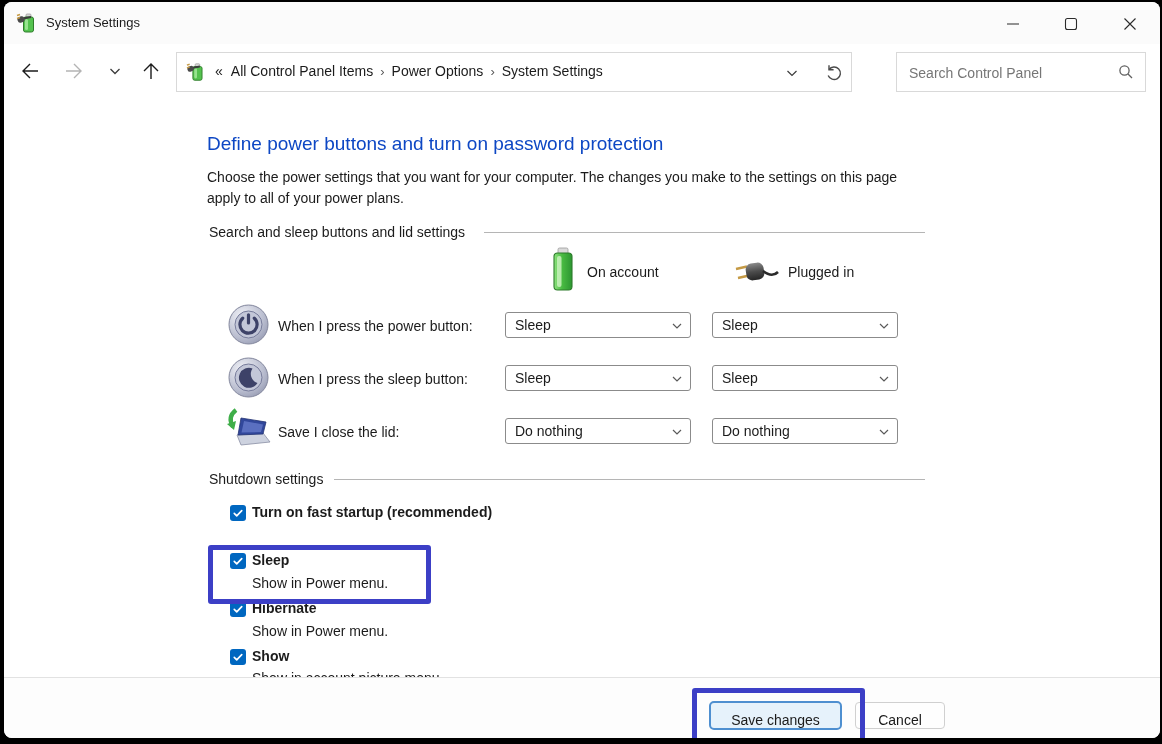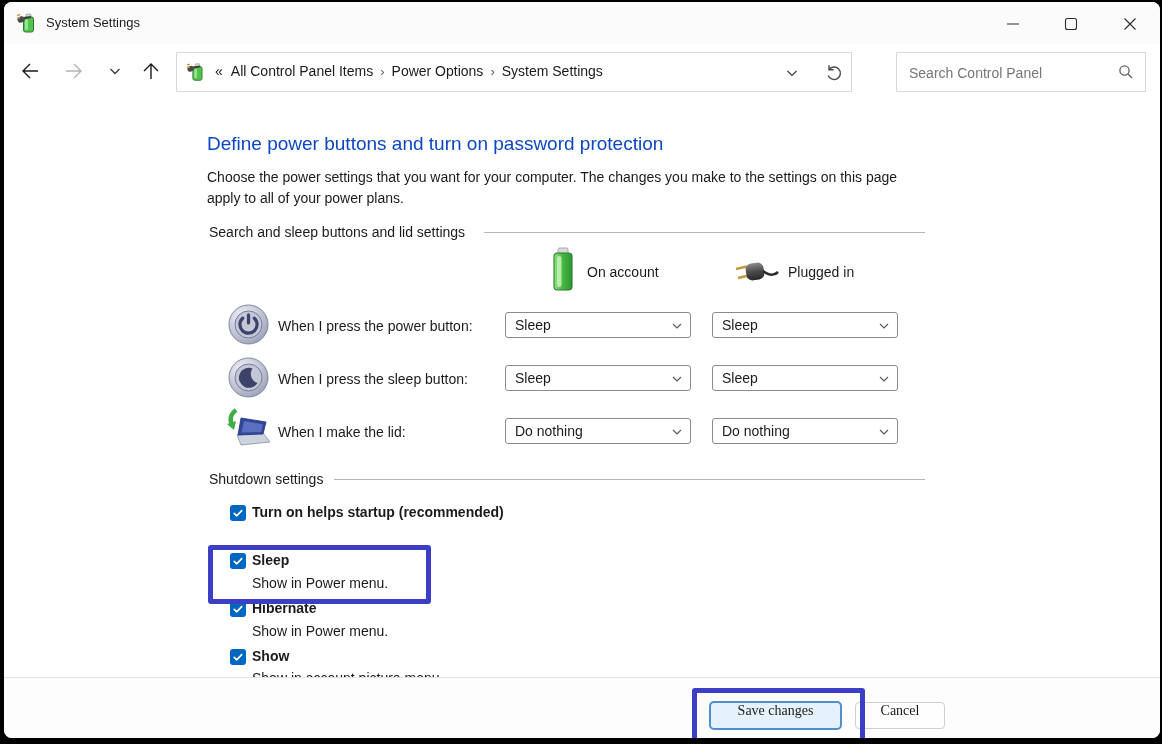--- a/index.html
+++ b/index.html
@@ -42,21 +42,21 @@
   }
   .sel .chev{position:absolute;right:7px;top:7px}
   .cb{width:16px;height:16px;background:#0067c0;border-radius:3px;display:flex;align-items:center;justify-content:center;cursor:default}
   .opt-label{font-size:14px;font-weight:bold;color:#1b1b1b;white-space:nowrap}
   .opt-desc{font-size:14px;color:#1b1b1b;white-space:nowrap}
   .lm-link{color:#0063b1;text-decoration:underline;cursor:pointer}
   
   .footer{left:0;top:675px;width:100%;height:61px;background:#fdfdfd;border-top:1px solid #e2e2e2;z-index:5}
   .btn{
     box-sizing:border-box;text-align:center;font-size:14px;color:#1b1b1b;cursor:default;
-    display:flex;align-items:flex-start;justify-content:center;font-family:Liberation Serif, serif;
+    display:flex;align-items:flex-end;justify-content:center;
   }
   .btn-save{left:705px;top:23px;width:133px;height:29px;background:#e6f2fb;border:2px solid #4e8fd0;border-radius:5px}
   .btn-cancel{left:851px;top:24px;width:90px;height:27px;background:#fefefe;border:1px solid #d0d0d0;border-radius:4px}
   
   .annot{border:5px solid #3c3fc6;border-radius:3px;z-index:10;pointer-events:none}
   .annot-sleep{left:204px;top:543px;width:213px;height:49px}
   .annot-save{left:688px;top:686px;width:163px;height:48px}
 </style>
 </head>
 <body>
@@ -254,21 +254,21 @@
 
   <span class="abs" style="left:219px;top:406px">
     <svg width="48" height="42" viewBox="0 0 48 42">
       <path d="M14 27 L40 25 L47 34 L18 37 Z" fill="#cdd2df" stroke="#8a8fa5" stroke-width="0.8"></path>
       <path d="M18 10 L43 14 L40 26 L15 27 Z" fill="#31479b" stroke="#223272" stroke-width="0.8"></path>
       <path d="M21 13 L40 16.5 L38 24 L18.5 24.5 Z" fill="#5a6fc0"></path>
       <path d="M13 2 q-9 7 -3 17" fill="none" stroke="#3fae49" stroke-width="4.2"></path>
       <path d="M4 16 l7 6 2 -9 z" fill="#3fae49"></path>
     </svg>
   </span>
-  <span class="abs row-label" style="left:274px;top:422px">When I make the lid:</span>
+  <span class="abs row-label" style="left:274px;top:422px">Save I close the lid:</span>
   <div class="abs sel" style="left:501px;top:416px">
     <span>Do nothing</span>
     <svg class="chev" width="12" height="12" viewBox="0 0 12 12">
         <path d="M2 4 l4 4 4 -4" fill="none" stroke="#5a5a5a" stroke-width="1.2"></path>
       </svg>
   </div>
   <div class="abs sel" style="left:708px;top:416px">
     <span>Do nothing</span>
     <svg class="chev" width="12" height="12" viewBox="0 0 12 12">
         <path d="M2 4 l4 4 4 -4" fill="none" stroke="#5a5a5a" stroke-width="1.2"></path>
@@ -276,21 +276,21 @@
   </div>
 
   <div class="abs sec-head" style="left:205px;top:469px">Shutdown settings</div>
   <div class="abs sec-rule" style="left:330px;top:477px;width:591px"></div>
 
   <div class="abs cb" style="left:226px;top:503px">
     <svg width="12" height="12" viewBox="0 0 16 16">
         <path d="M3 8.5 L6.3 11.8 L13 4.8" fill="none" stroke="#fff" stroke-width="2.2" stroke-linecap="round" stroke-linejoin="round"></path>
       </svg>
   </div>
-  <span class="abs opt-label" style="left:248px;top:502px">Turn on helps startup (recommended)</span>
+  <span class="abs opt-label" style="left:248px;top:502px">Turn on fast startup (recommended)</span>
 
   <div class="abs cb" style="left:226px;top:551px">
     <svg width="12" height="12" viewBox="0 0 16 16">
         <path d="M3 8.5 L6.3 11.8 L13 4.8" fill="none" stroke="#fff" stroke-width="2.2" stroke-linecap="round" stroke-linejoin="round"></path>
       </svg>
   </div>
   <span class="abs opt-label" style="left:248px;top:550px">Sleep</span>
   <span class="abs opt-desc" style="left:248px;top:573px">Show in Power menu.</span>
 
   <div class="abs cb" style="left:226px;top:599px">

